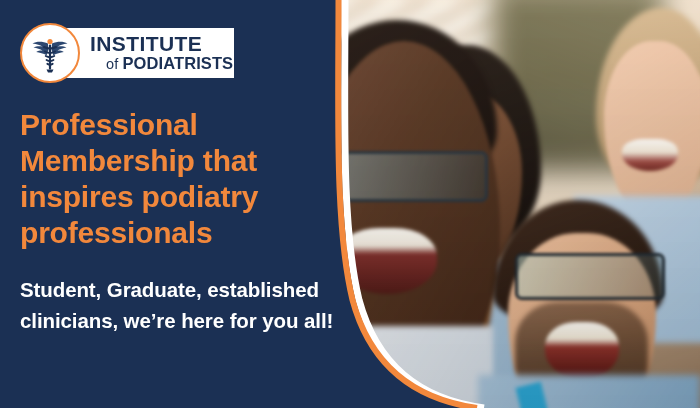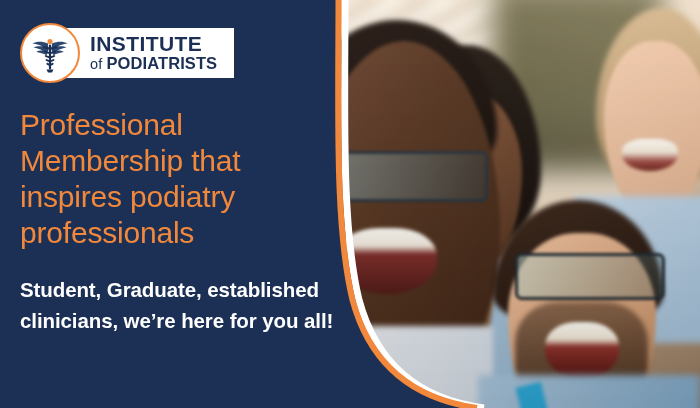--- a/index.html
+++ b/index.html
@@ -299,20 +299,21 @@
     letter-spacing: .4px;
     line-height: 21px;
   }
   .logo-line2 {
     color: #1b3054;
     font-size: 16.5px;
     font-weight: bold;
     letter-spacing: .1px;
     line-height: 19px;
     white-space: nowrap;
+    margin-left: 16px;
   }
   .logo-line2 .of {
     font-weight: normal;
     font-size: 14.5px;
   }
   .logo-mark {
     position: absolute;
     left: 0;
     top: 0;
     width: 60px;
@@ -328,21 +329,21 @@
   .logo-mark svg { display: block; }
 
   
   .headline {
     position: absolute;
     left: 20px;
     top: 107px;
     width: 300px;
     color: #f2883c;
     font-size: 30px;
-    font-weight: normal;
+    font-weight: bold;
     line-height: 36px;
     letter-spacing: -.2px;
   }
   
   .subhead {
     position: absolute;
     left: 20px;
     top: 274px;
     width: 330px;
     color: #ffffff;

